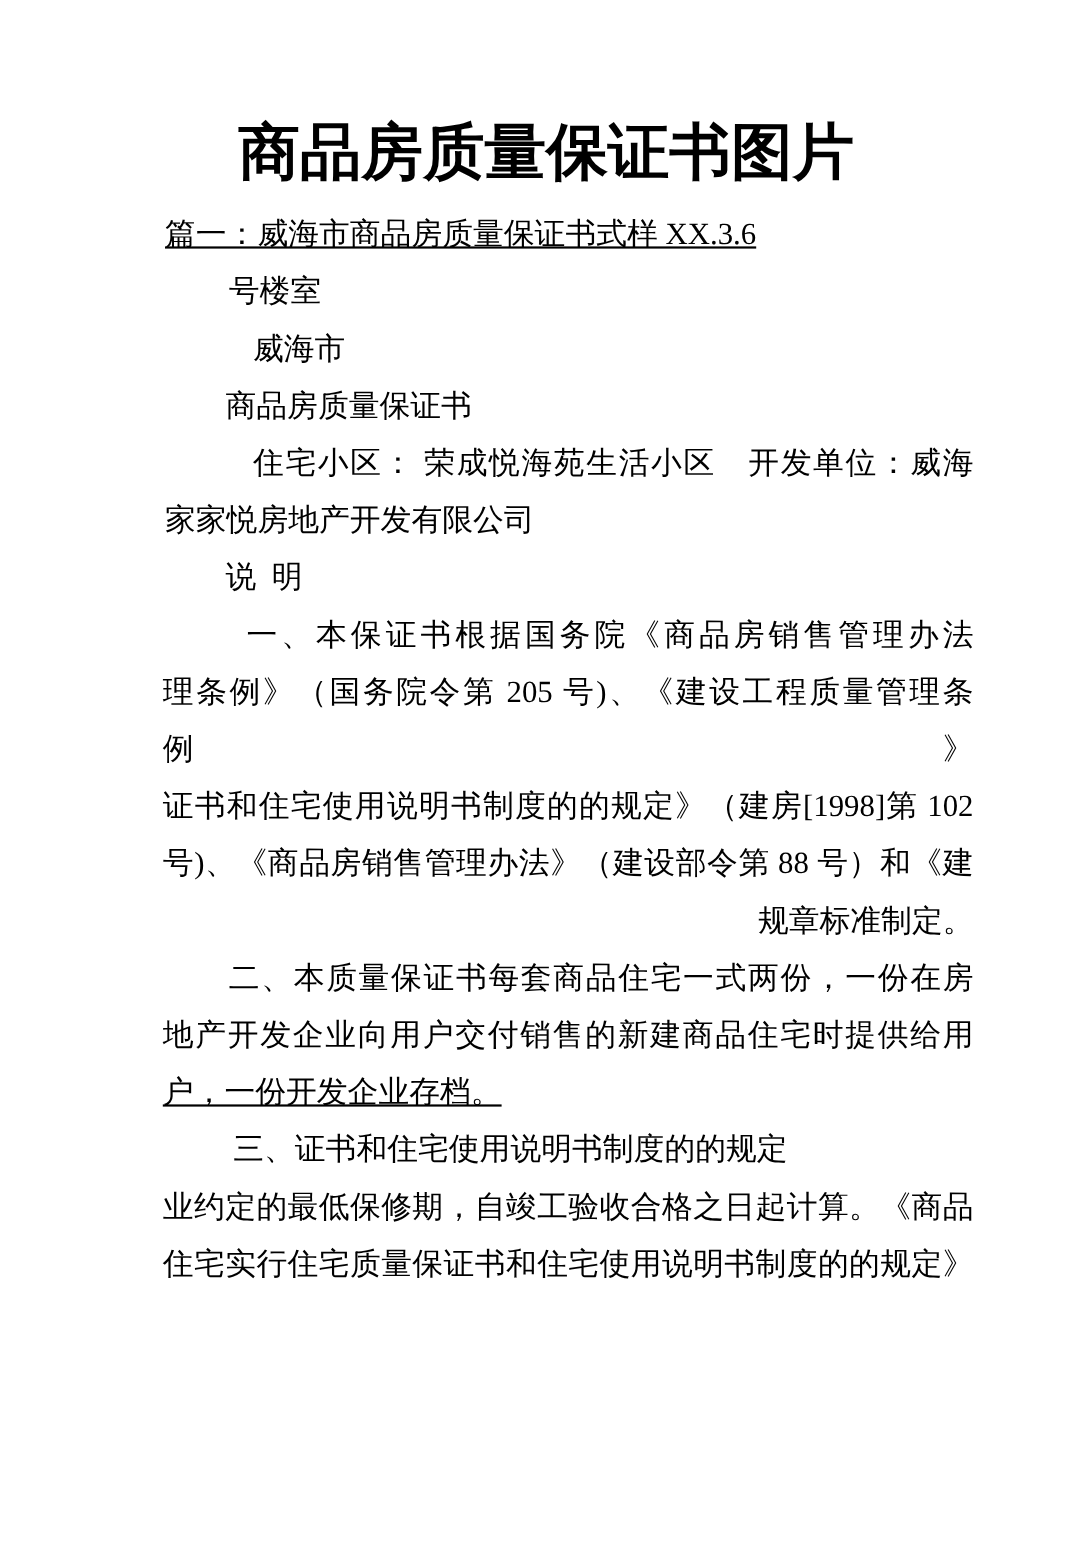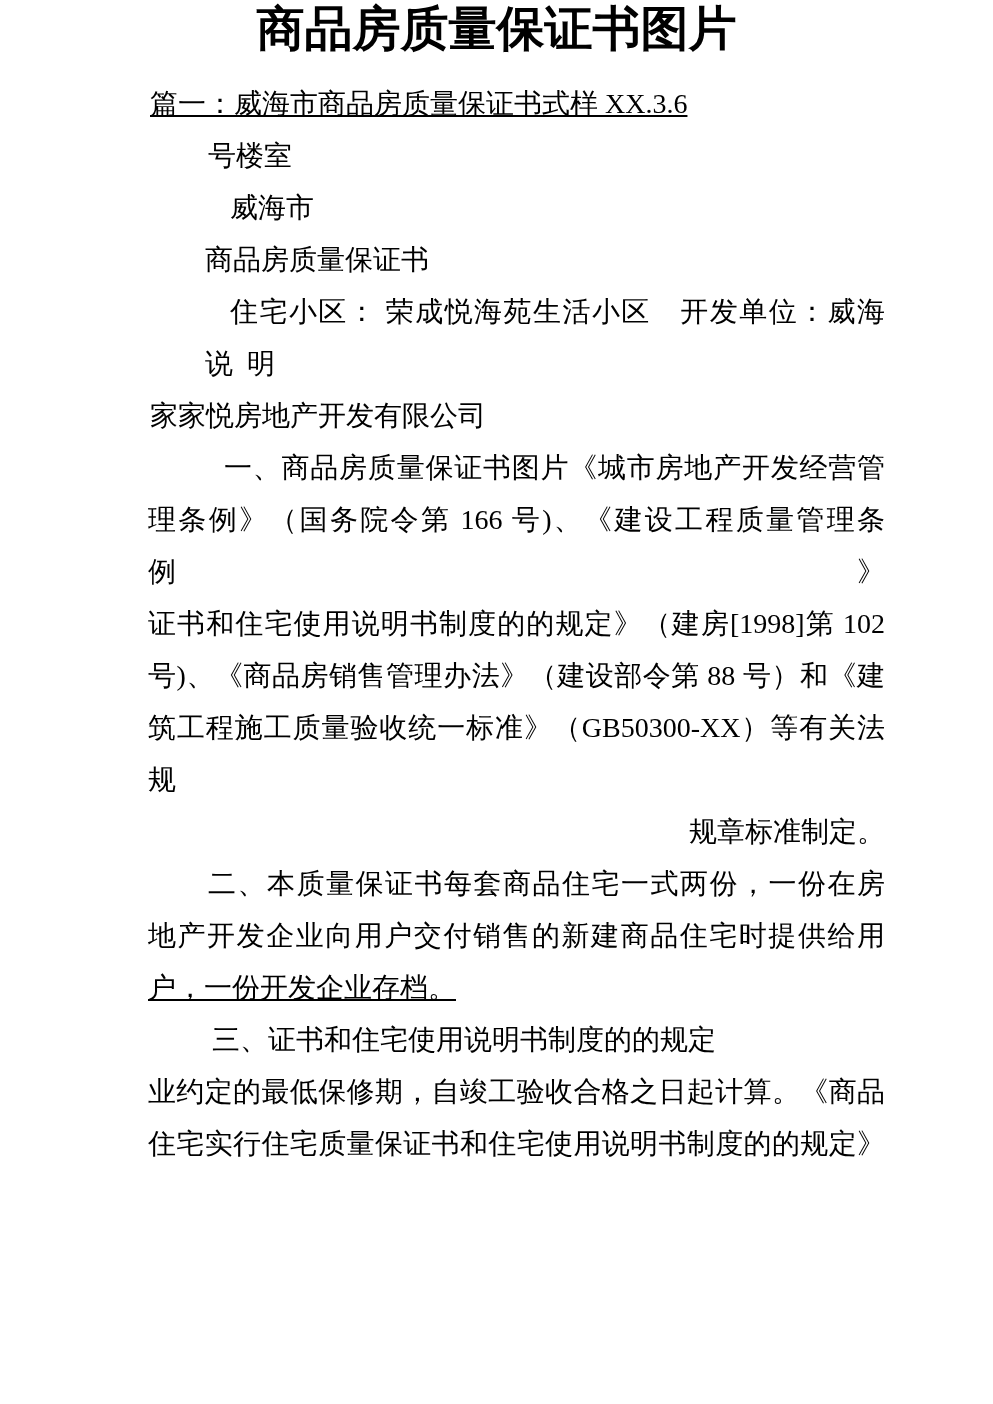--- a/index.html
+++ b/index.html
@@ -7,21 +7,22 @@
   .doc-page {
     position: relative;
     width: 993px;
     height: 1404px;
     background: #ffffff;
     overflow: hidden;
     font-family: "Liberation Serif", "DejaVu Serif", serif;
     color: #000000;
   }
   .doc-title {
-    font-size: 48px;
+    padding-top: 110px;
+    font-size: 56px;
     line-height: 58px;
     font-weight: bold;
     text-align: center;
     letter-spacing: 0px;
     white-space: pre-wrap;
   }
   .doc-body {
     margin-top: 20px;
     margin-left: 148px;
     margin-right: 108px; 
@@ -43,27 +44,26 @@
 <body>
 
 <div class="doc-page">
   <h1 class="doc-title">商品房质量保证书图片</h1>
   <div class="doc-body">
       <div class="text-line" style="padding-left: 2px; text-decoration: underline;">篇一：威海市商品房质量保证书式样 XX.3.6</div>
       <div class="text-line" style="padding-left: 60px;">号楼室</div>
       <div class="text-line" style="padding-left: 82px;">威海市</div>
       <div class="text-line" style="padding-left: 57px;">商品房质量保证书</div>
       <div class="text-line justify" style="padding-left: 82px;">住宅小区： 荣成悦海苑生活小区　开发单位：威海</div>
+      <div class="text-line" style="padding-left: 2px;">家家悦房地产开发有限公司</div>
       <div class="text-line" style="padding-left: 57px;">说  明</div>
-      <div class="text-line" style="padding-left: 2px;">家家悦房地产开发有限公司</div>
-      <div class="text-line justify" style="padding-left: 76px;">一、商品房质量保证书图片《城市房地产开发经营管</div>
-      <div class="text-line justify" style="padding-left: 0px;">理条例》（国务院令第 166 号)、《建设工程质量管理条例》</div>
+      <div class="text-line justify" style="padding-left: 76px;">一、本保证书根据国务院《商品房销售管理办法</div>
+      <div class="text-line justify" style="padding-left: 0px;">理条例》（国务院令第 205 号)、《建设工程质量管理条例》</div>
       <div class="text-line justify" style="padding-left: 0px;">证书和住宅使用说明书制度的的规定》（建房[1998]第 102</div>
       <div class="text-line justify" style="padding-left: 0px;">号)、《商品房销售管理办法》（建设部令第 88 号）和《建</div>
-      <div class="text-line justify" style="padding-left: 0px;">筑工程施工质量验收统一标准》（GB50300-XX）等有关法规</div>
       <div class="text-line" style="padding-left: 0px; text-align: right;">规章标准制定。</div>
       <div class="text-line justify" style="padding-left: 60px;">二、本质量保证书每套商品住宅一式两份，一份在房</div>
       <div class="text-line justify" style="padding-left: 0px;">地产开发企业向用户交付销售的新建商品住宅时提供给用</div>
       <div class="text-line" style="padding-left: 0px; text-decoration: underline;">户，一份开发企业存档。</div>
       <div class="text-line" style="padding-left: 64px;">三、证书和住宅使用说明书制度的的规定</div>
       <div class="text-line justify" style="padding-left: 0px;">业约定的最低保修期，自竣工验收合格之日起计算。《商品</div>
       <div class="text-line justify" style="padding-left: 0px;">住宅实行住宅质量保证书和住宅使用说明书制度的的规定》</div>
     </div>
 </div>
 

